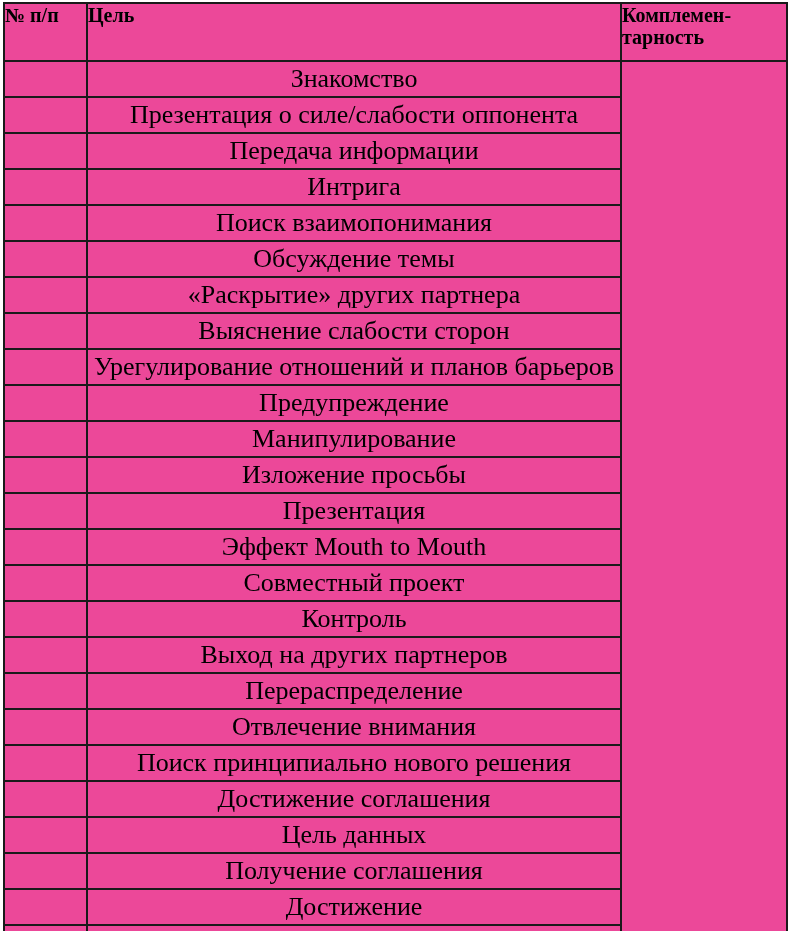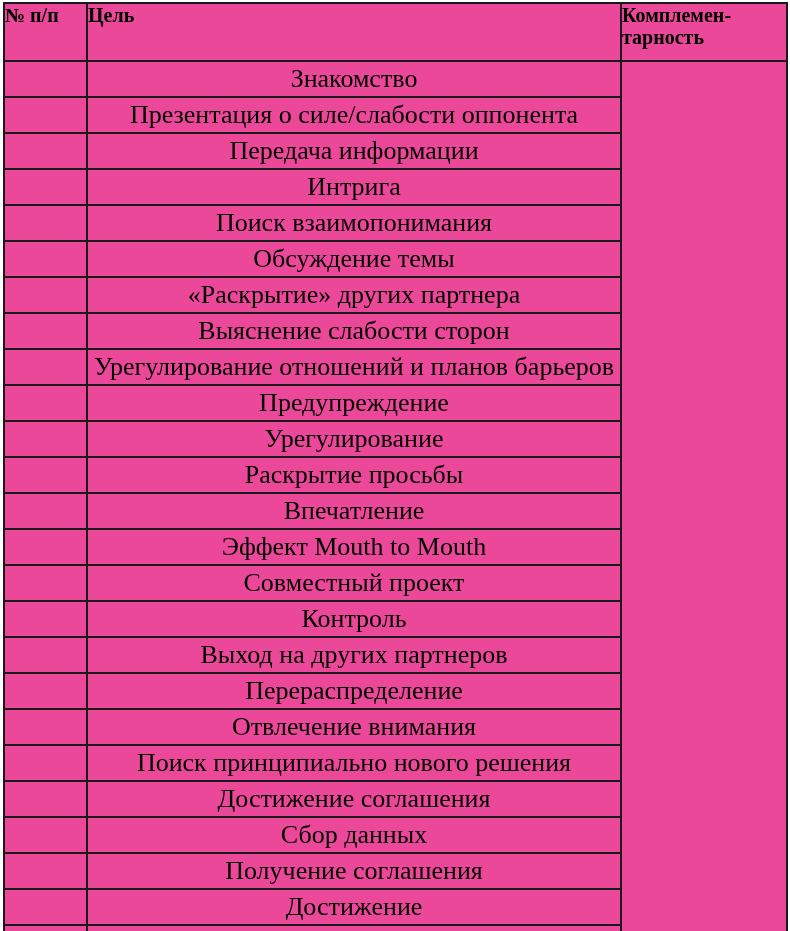--- a/index.html
+++ b/index.html
@@ -142,29 +142,29 @@
         <tr class="data-row">
           <td class="cell-num"></td>
           <td class="cell-goal">Урегулирование отношений и планов барьеров</td>
         </tr>
         <tr class="data-row">
           <td class="cell-num"></td>
           <td class="cell-goal">Предупреждение</td>
         </tr>
         <tr class="data-row">
           <td class="cell-num"></td>
-          <td class="cell-goal">Урегулирование</td>
-        </tr>
-        <tr class="data-row">
-          <td class="cell-num"></td>
-          <td class="cell-goal">Раскрытие просьбы</td>
-        </tr>
-        <tr class="data-row">
-          <td class="cell-num"></td>
-          <td class="cell-goal">Впечатление</td>
+          <td class="cell-goal">Манипулирование</td>
+        </tr>
+        <tr class="data-row">
+          <td class="cell-num"></td>
+          <td class="cell-goal">Изложение просьбы</td>
+        </tr>
+        <tr class="data-row">
+          <td class="cell-num"></td>
+          <td class="cell-goal">Презентация</td>
         </tr>
         <tr class="data-row">
           <td class="cell-num"></td>
           <td class="cell-goal">Эффект Mouth to Mouth</td>
         </tr>
         <tr class="data-row">
           <td class="cell-num"></td>
           <td class="cell-goal">Совместный проект</td>
         </tr>
         <tr class="data-row">
@@ -186,21 +186,21 @@
         <tr class="data-row">
           <td class="cell-num"></td>
           <td class="cell-goal">Поиск принципиально нового решения</td>
         </tr>
         <tr class="data-row">
           <td class="cell-num"></td>
           <td class="cell-goal">Достижение соглашения</td>
         </tr>
         <tr class="data-row">
           <td class="cell-num"></td>
-          <td class="cell-goal">Сбор данных</td>
+          <td class="cell-goal">Цель данных</td>
         </tr>
         <tr class="data-row">
           <td class="cell-num"></td>
           <td class="cell-goal">Получение соглашения</td>
         </tr>
         <tr class="data-row">
           <td class="cell-num"></td>
           <td class="cell-goal">Достижение</td>
         </tr>
         <tr class="data-row">

